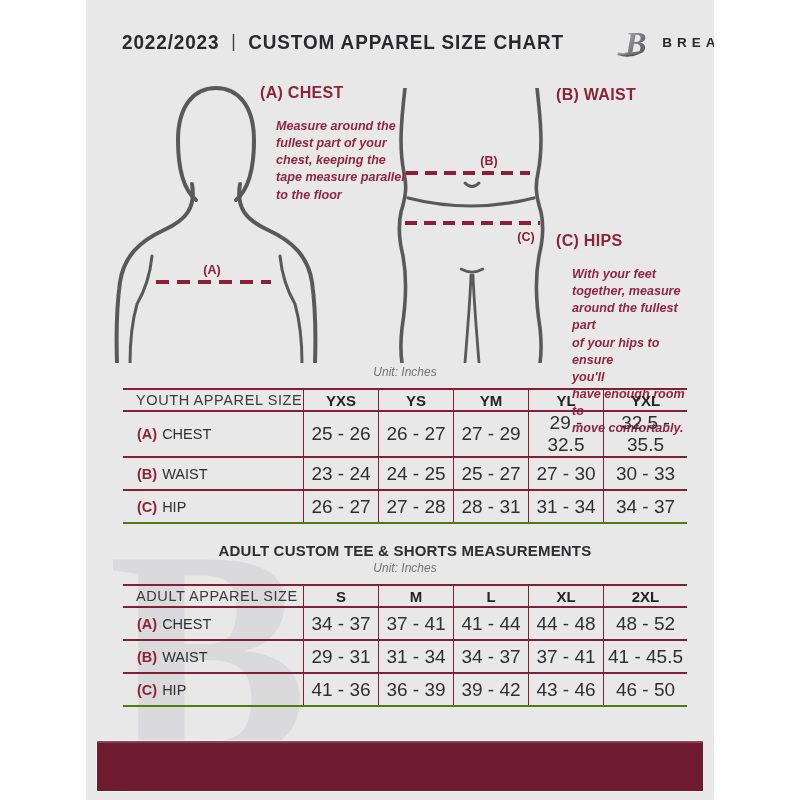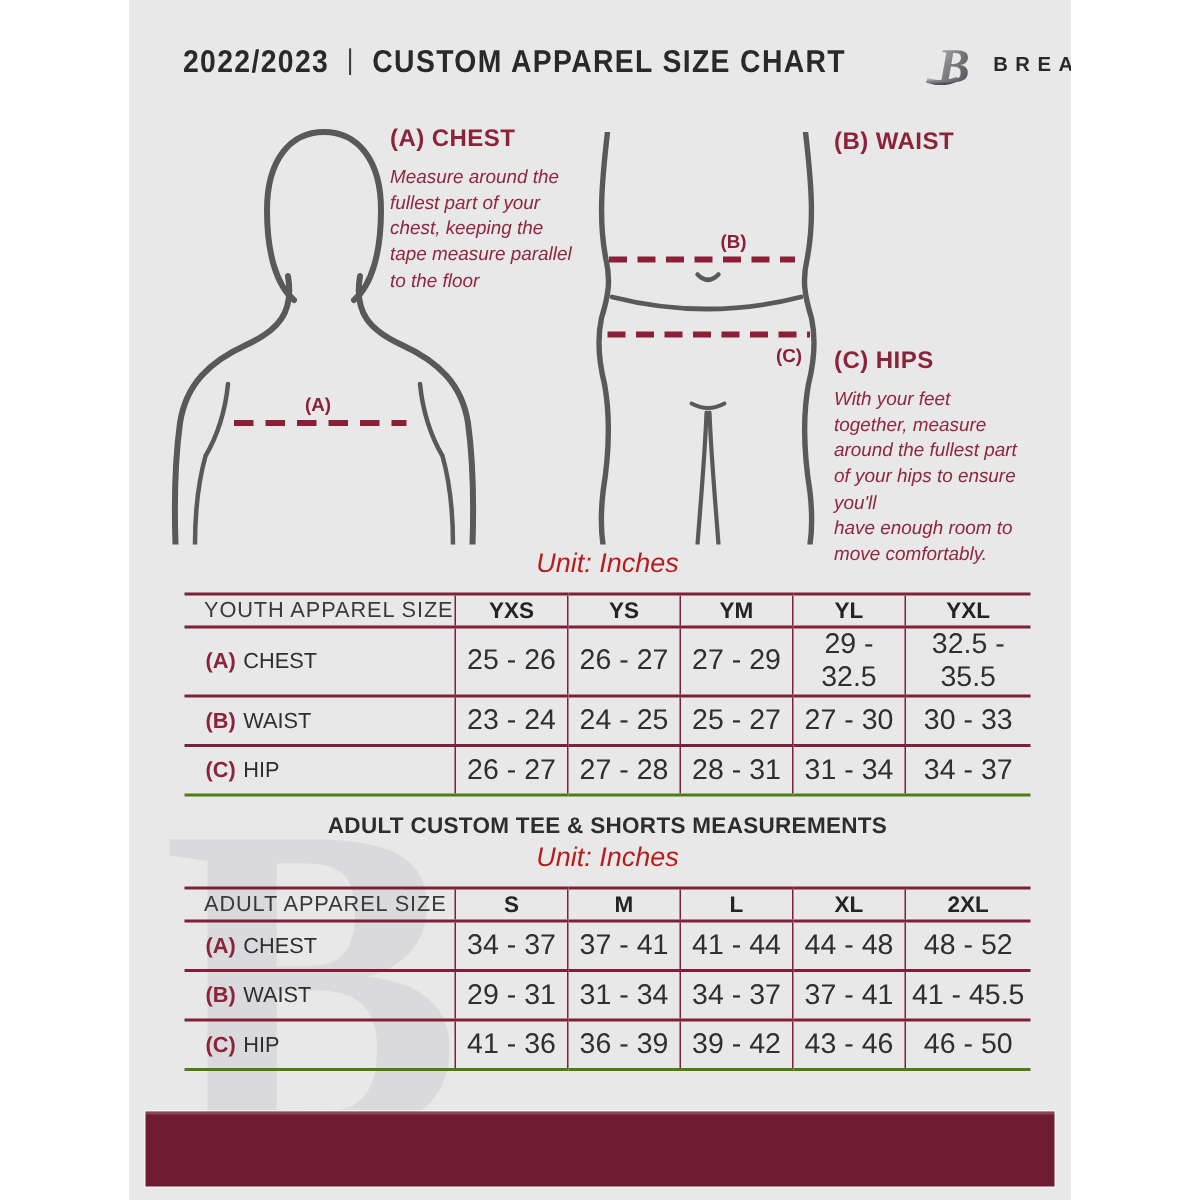--- a/index.html
+++ b/index.html
@@ -21,28 +21,28 @@
 
   
   .fig{position:absolute;z-index:1;}
   .fig-torso{left:22px;top:78px;}
   .fig-lower{left:302px;top:88px;}
   .sec{position:absolute;z-index:1;}
   .sec-chest{left:174px;top:84px;width:168px;}
   .sec-waist{left:470px;top:86px;width:154px;}
   .sec-hips{left:470px;top:232px;width:160px;}
   .sec-heading{font-weight:bold;font-size:16px;color:#8b2439;letter-spacing:0.3px;margin:0 0 8px 0;}
-  .sec-body{font-style:italic;font-size:12.6px;line-height:1.36;color:#8f2742;white-space:pre-line;margin:0;}
+  .sec-body{font-style:italic;font-size:12.6px;line-height:1.36;color:#8f2742;white-space:pre-line;margin:16px;font-weight:bold;}
 
   
   .table-block{position:absolute;left:37px;width:564px;z-index:1;}
   .youth-block{top:363px;}
   .adult-block{top:542px;}
   .tbl-title{text-align:center;font-weight:bold;font-size:15px;color:#2d2d2f;letter-spacing:0.2px;margin:0;}
-  .tbl-unit{text-align:center;font-style:italic;font-size:18px;color:#b91c1c;margin:2px 0 0 0;}
+  .tbl-unit{text-align:center;font-style:italic;font-size:12px;color:#737373;margin:2px 0 0 0;}
   table{width:100%;border-collapse:collapse;table-layout:fixed;margin-top:9px;}
   th,td{padding:0;border-top:2px solid #7e2137;}
   tr.last-row th, tr.last-row td{border-bottom:2px solid #4d7c0f;}
   th:not(:first-child),td:not(:first-child){border-left:1.5px solid #7e2137;}
   thead tr{height:22px;}
   tbody tr{height:33px;}
   th.size-col{font-weight:bold;font-size:15px;color:#242426;text-align:center;margin-top:36px;}
   th.label-col{font-weight:normal;font-size:14.5px;color:#3a3a3c;text-align:left;padding-left:13px;letter-spacing:0.6px;}
   td.row-head{text-align:left;padding-left:14px;font-size:14.5px;color:#2f2f31;}
   td.row-head .key{font-weight:bold;color:#8b2439;margin-right:5px;}

